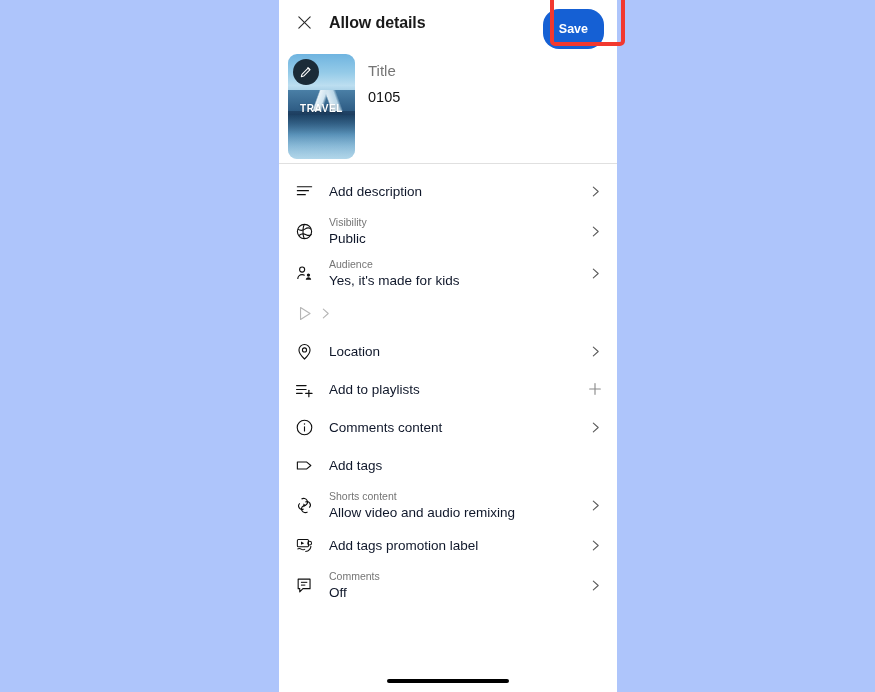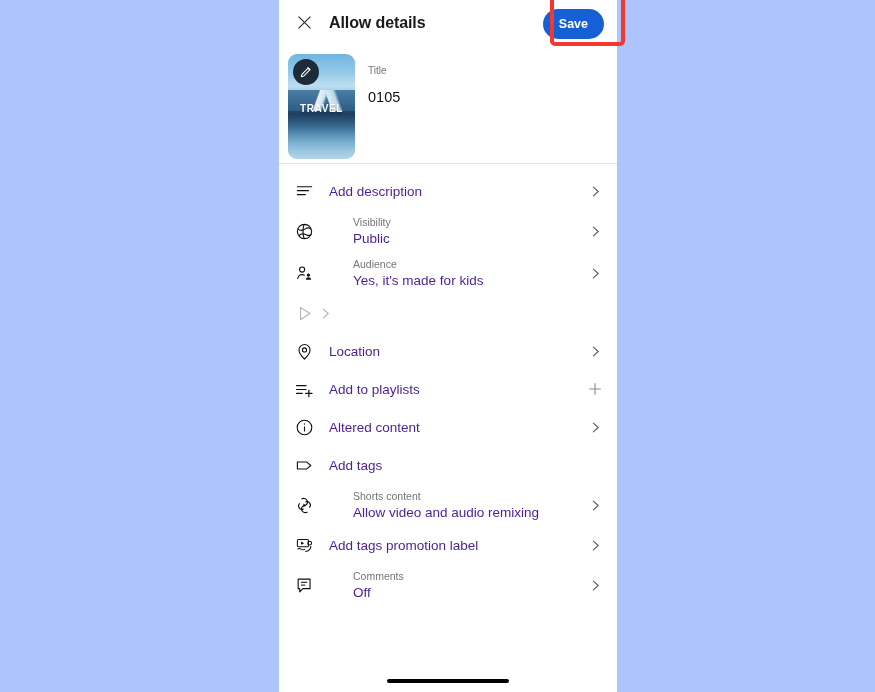--- a/index.html
+++ b/index.html
@@ -58,21 +58,21 @@
     top: 9px;
   }
   .save-btn {
     background: #1560d4;
     color: #ffffff;
     font-size: 12.5px;
     font-weight: bold;
     border: none;
     border-radius: 16px;
     padding: 0 16px;
-    height: 30px;
+    height: 40px;
     line-height: 27px;
     cursor: pointer;
     font-family: "Liberation Sans", sans-serif;
   }
   .highlight-box {
     position: absolute;
     left: 550px;
     top: -6px;
     width: 75px;
     height: 52px;
@@ -152,21 +152,21 @@
     background: #1b2b38;
     display: flex;
     align-items: center;
     justify-content: center;
   }
   .title-fields {
     margin-left: 13px;
     padding-top: 10px;
   }
   .field-label {
-    font-size: 10px;
+    font-size: 15px;
     color: #757575;
     line-height: 14px;
   }
   .field-value {
     font-size: 14.5px;
     color: #111111;
     line-height: 20px;
     margin-top: 9px;
   }
   .divider {
@@ -180,21 +180,21 @@
     padding-top: 8px;
   }
   .opt-row {
     display: flex;
     align-items: center;
     min-height: 38px;
     padding: 0 13px 0 13px;
     box-sizing: border-box;
     cursor: pointer;
   }
-  .opt-row.tall { min-height: 42px; gap: 24px; }
+  .opt-row.tall { min-height: 42px; }
   .opt-icon {
     width: 24px;
     height: 24px;
     flex: 0 0 auto;
     display: flex;
     align-items: center;
     justify-content: center;
     color: #0f0f0f;
   }
   .opt-text {
@@ -202,21 +202,21 @@
     margin-left: 13px;
     min-width: 0;
   }
   .opt-sub {
     font-size: 10.5px;
     color: #757575;
     line-height: 14px;
   }
   .opt-main {
     font-size: 13.5px;
-    color: #4c1d95;
+    color: #0f172a;
     line-height: 19px;
   }
   .opt-chev {
     width: 18px;
     height: 18px;
     flex: 0 0 auto;
     display: flex;
     align-items: center;
     justify-content: center;
     color: #5a5a5a;
@@ -393,21 +393,21 @@
 
       <div class="opt-row">
         <div class="opt-icon">
           <svg width="19" height="19" viewBox="0 0 24 24" fill="none" stroke="currentColor" stroke-width="1.4" stroke-linecap="round">
             <circle cx="12" cy="12" r="9.2"></circle>
             <line x1="12" y1="11" x2="12" y2="16.5"></line>
             <circle cx="12" cy="7.6" r="0.9" fill="currentColor" stroke="none"></circle>
           </svg>
         </div>
         <div class="opt-text">
-          <div class="opt-main">Altered content</div>
+          <div class="opt-main">Comments content</div>
         </div>
         <div class="opt-chev">
           <svg width="13" height="13" viewBox="0 0 24 24" fill="none" stroke="currentColor" stroke-width="2" stroke-linecap="round" stroke-linejoin="round">
               <polyline points="8 4 17 12 8 20"></polyline>
             </svg>
         </div>
       </div>
 
       <div class="opt-row">
         <div class="opt-icon">

